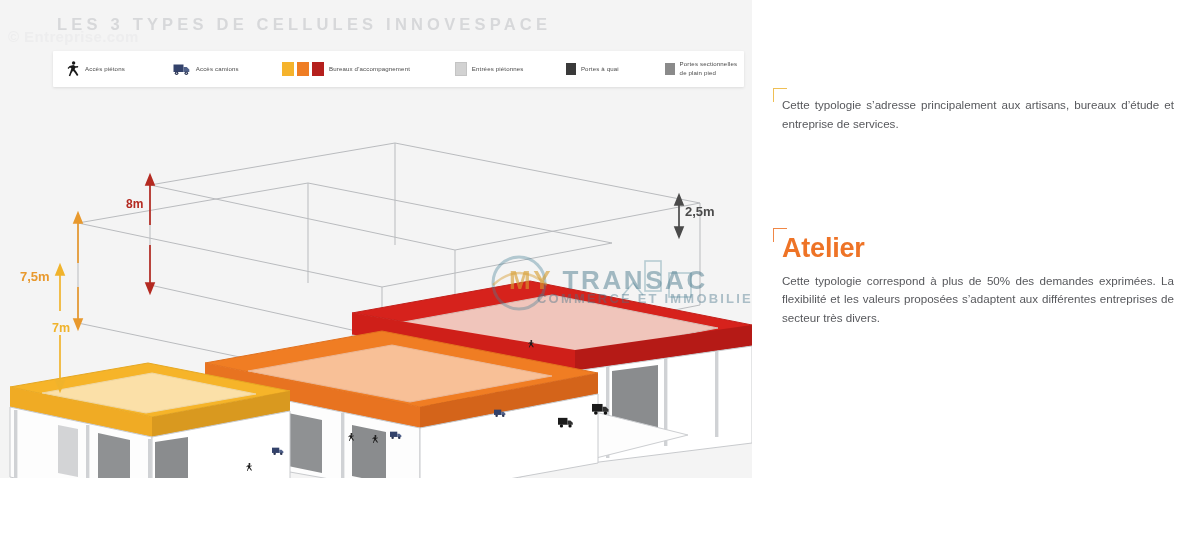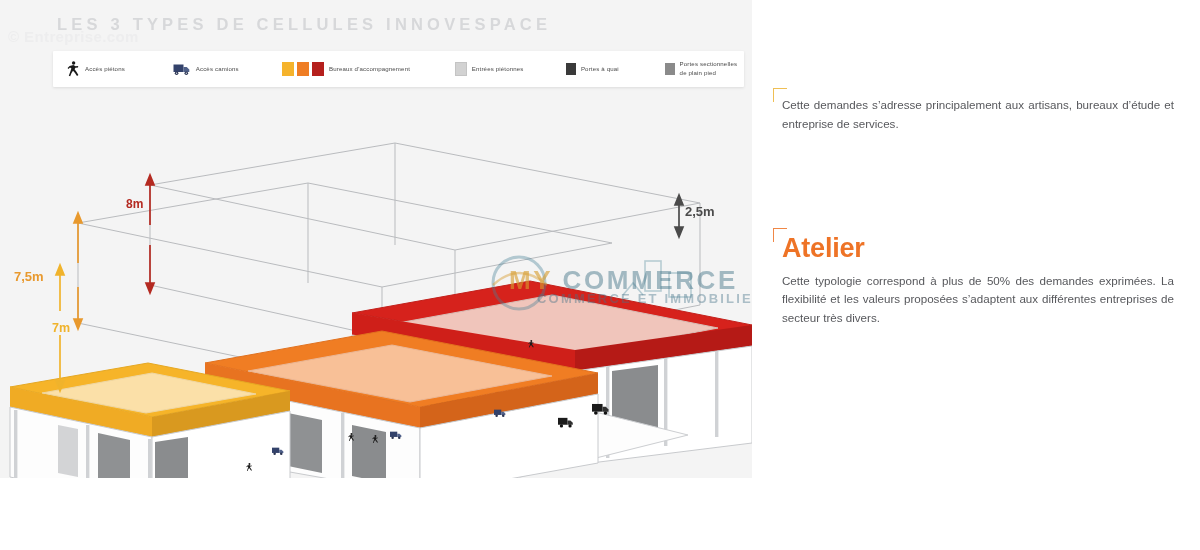--- a/index.html
+++ b/index.html
@@ -42,21 +42,21 @@
   .sw-group{display:flex;gap:3px;}
   .ped{width:13px;height:16px;display:block;}
   .truckico{width:18px;height:13px;display:block;}
 
   
   .scene{position:absolute;left:0;top:95px;width:752px;height:383px;}
   .scene svg{display:block;}
 
   .dimlabel{position:absolute;font-weight:700;white-space:nowrap;}
   .dim-8m   {left:126px;top:197px;font-size:12px;color:#b42a21;}
-  .dim-75m  {left:14px; top:269px;font-size:13px;color:#e8992e;}
+  .dim-75m  {left:20px; top:269px;font-size:13px;color:#e8992e;}
   .dim-7m   {left:52px; top:321px;font-size:12.5px;color:#f0b32c;}
   .dim-25m  {left:685px;top:204px;font-size:13px;color:#4b4b4b;}
 
   
   .watermark{
     position:absolute;left:477px;top:255px;width:230px;height:62px;
     pointer-events:none;
   }
   .wm-txt{
     position:absolute;left:32px;top:10px;
@@ -337,31 +337,31 @@
     <div class="dimlabel dim-25m">2,5m</div>
 
     <div class="watermark">
       <svg width="230" height="62" style="position:absolute;left:0;top:0;">
         <circle cx="42" cy="28" r="26" fill="none" stroke="rgba(70,130,150,.38)" stroke-width="3"></circle>
         <path d="M16 30 Q42 6 70 30" fill="none" stroke="rgba(214,156,47,.45)" stroke-width="2.5"></path>
         <rect x="168" y="6" width="16" height="30" fill="none" stroke="rgba(70,130,150,.35)" stroke-width="1.6"></rect>
         <rect x="192" y="18" width="22" height="24" fill="none" stroke="rgba(70,130,150,.35)" stroke-width="1.6"></rect>
         <path d="M146 40 l10 -12 l10 12" fill="none" stroke="rgba(70,130,150,.35)" stroke-width="1.6"></path>
       </svg>
-      <div class="wm-txt"><span class="my">MY</span><span> COMMERCE</span></div>
+      <div class="wm-txt"><span class="my">MY</span><span> TRANSAC</span></div>
       <div class="wm-sub">COMMERCE ET IMMOBILIER</div>
     </div>
 
   </div>
 
   <div class="right">
 
     <div class="block" id="blk-service">
       <span class="bracket"></span>
-      <p>Cette demandes s’adresse principalement aux artisans, bureaux d’étude et entreprise de services.</p>
+      <p>Cette typologie s’adresse principalement aux artisans, bureaux d’étude et entreprise de services.</p>
     </div>
 
     <div class="block" id="blk-atelier">
       <span class="bracket"></span>
       <h2>Atelier</h2>
       <p>Cette typologie correspond à plus de 50% des demandes exprimées. La flexibilité et les valeurs proposées s’adaptent aux différentes entreprises de secteur très divers.</p>
     </div>
 
 
   </div>

